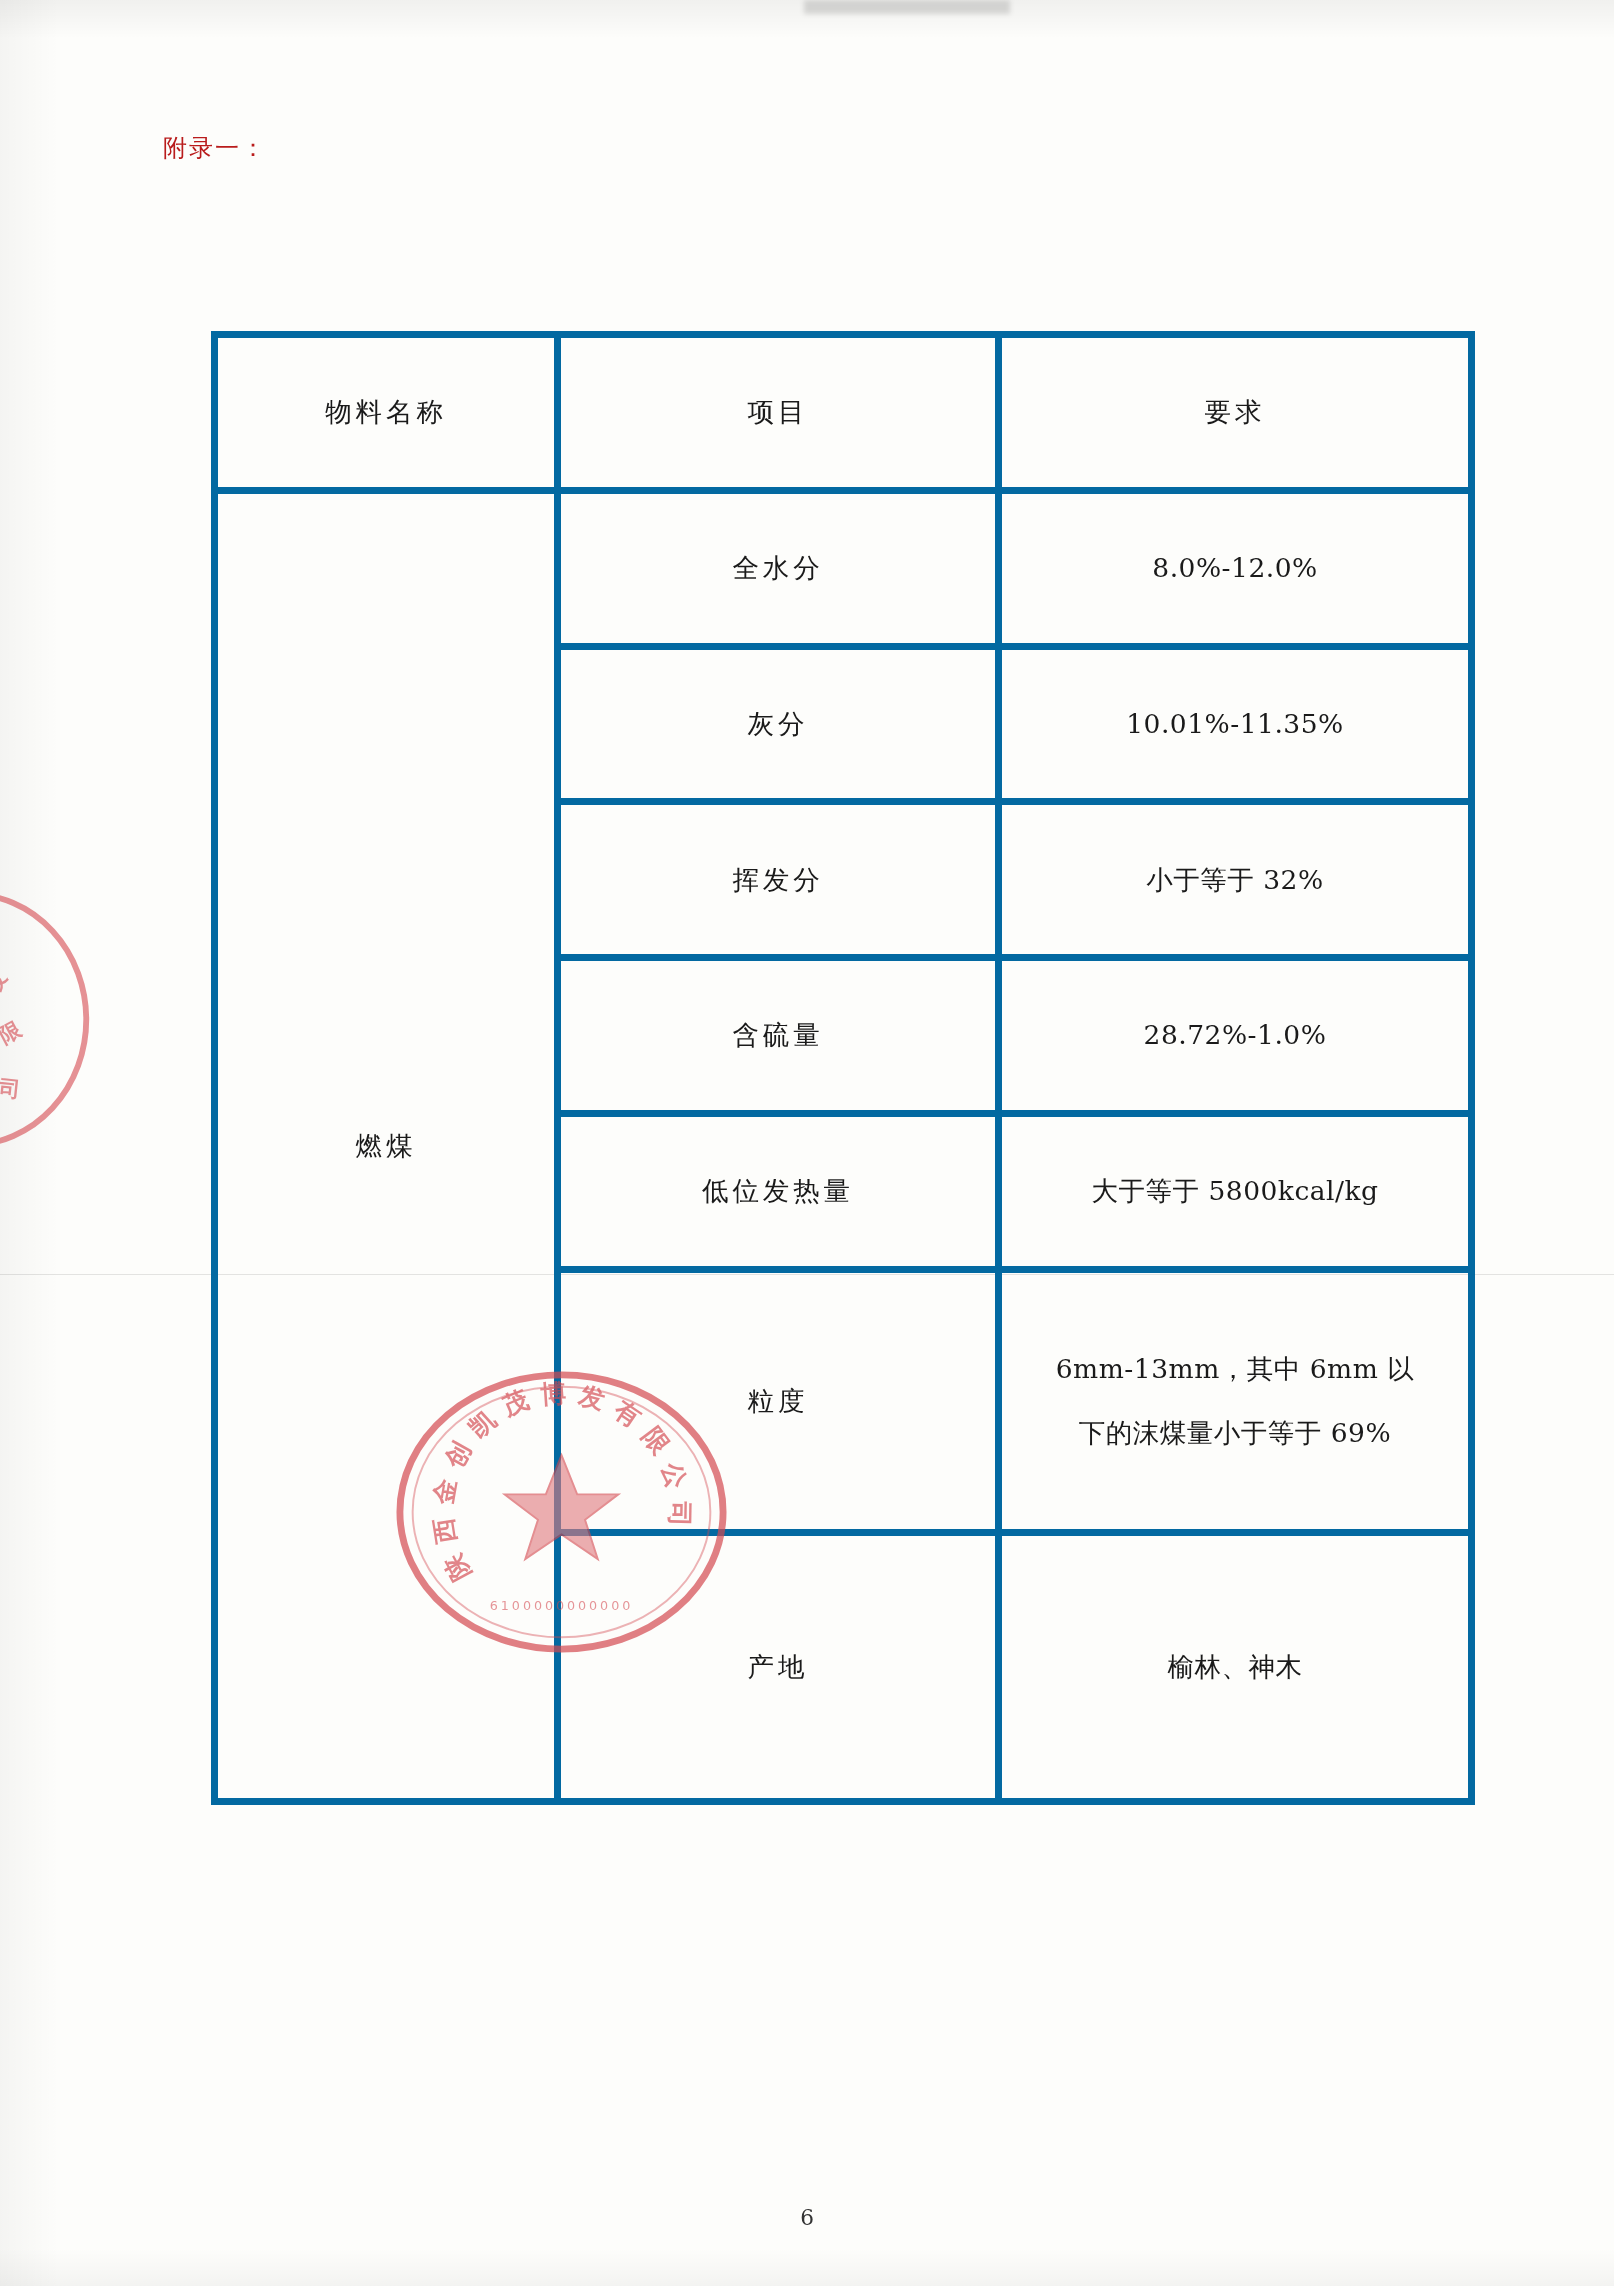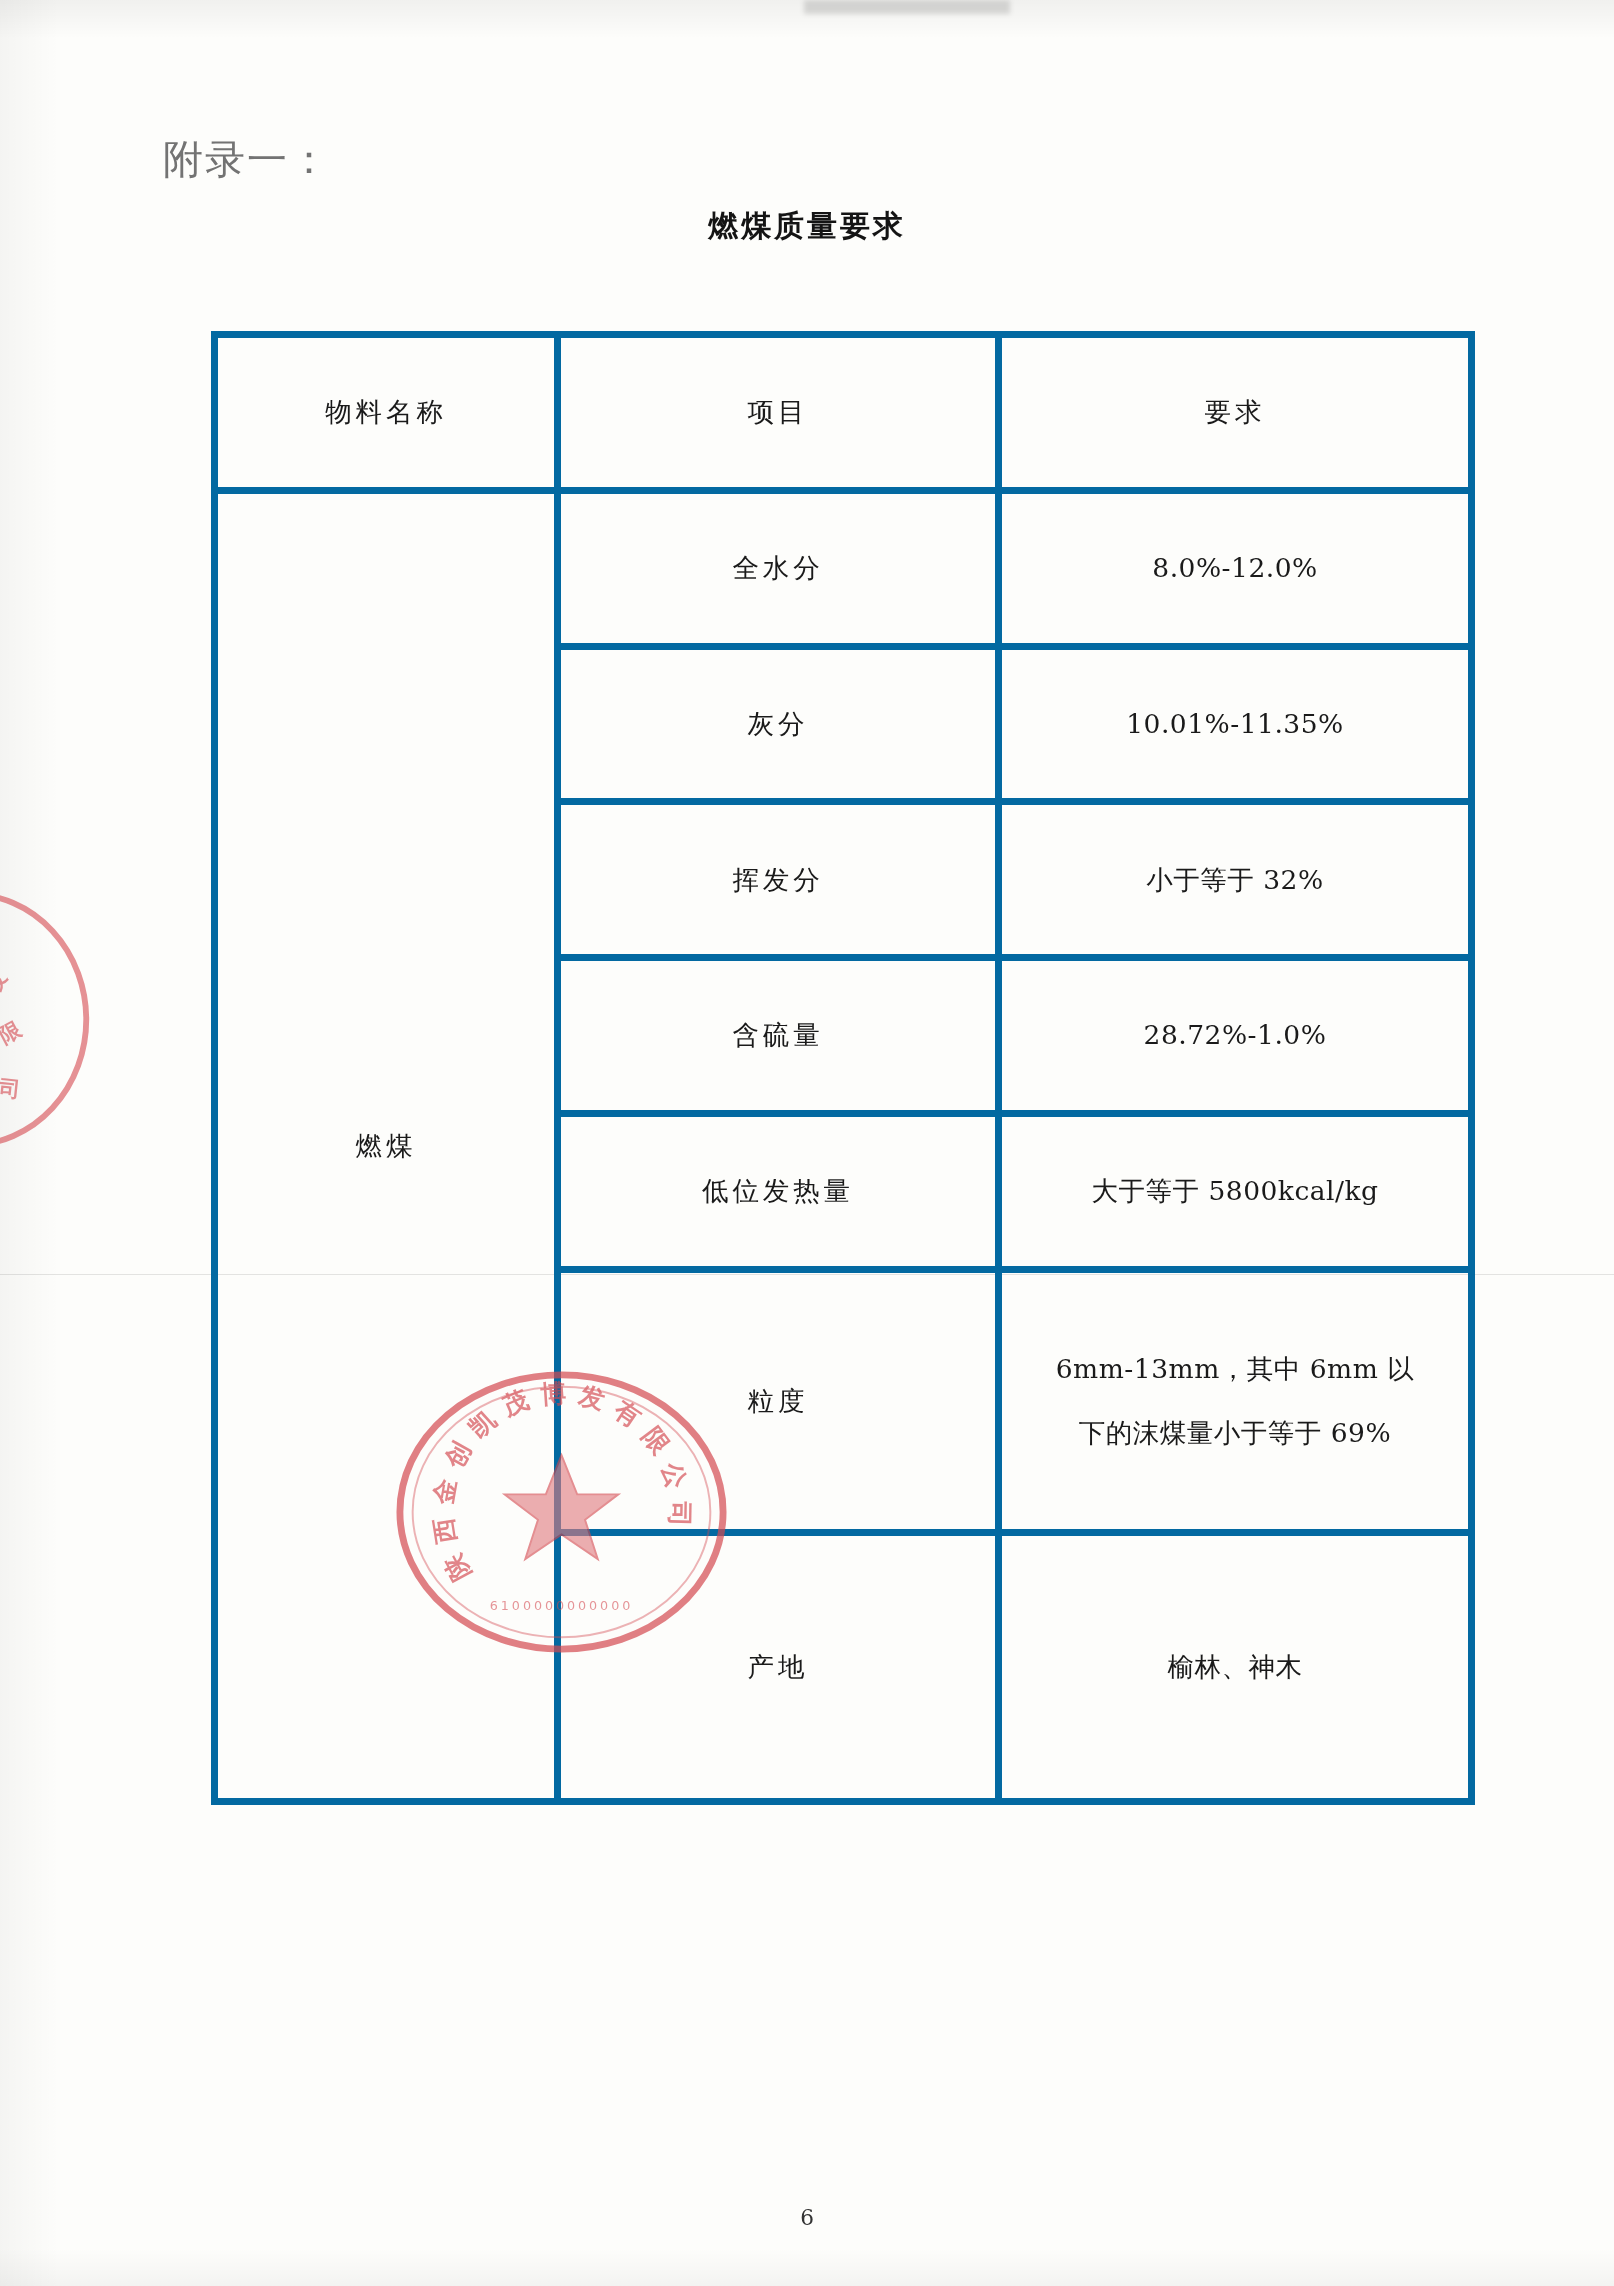--- a/index.html
+++ b/index.html
@@ -33,23 +33,23 @@
     left: 0;
     right: 0;
     height: 1px;
     background: rgba(0,0,0,0.10);
   }
 
   .appendix-label {
     position: absolute;
     left: 163px;
     top: 132px;
-    font-size: 40px;
+    font-size: 24px;
     letter-spacing: 2px;
-    color: #737373;
+    color: #b91c1c;
     font-family: "DejaVu Serif", serif;
   }
 
   .doc-title {
     position: absolute;
     left: 0;
     right: 0;
     top: 206px;
     text-align: center;
     font-size: 30px;
@@ -144,21 +144,20 @@
 </head>
 <body>
 
 <div class="page">
   <div class="paper-tone"></div>
   <div class="top-smudge"></div>
   <div class="scan-line" style="top:1274px;"></div>
 
   <div class="appendix-label">附录一：</div>
 
-  <div class="doc-title">燃煤质量要求</div>
 
   <table class="spec">
     <colgroup>
       <col class="c1">
         <col class="c2">
         <col class="c3">
     </colgroup>
     <tbody>
       <tr class="head">
         <td>物料名称</td>

